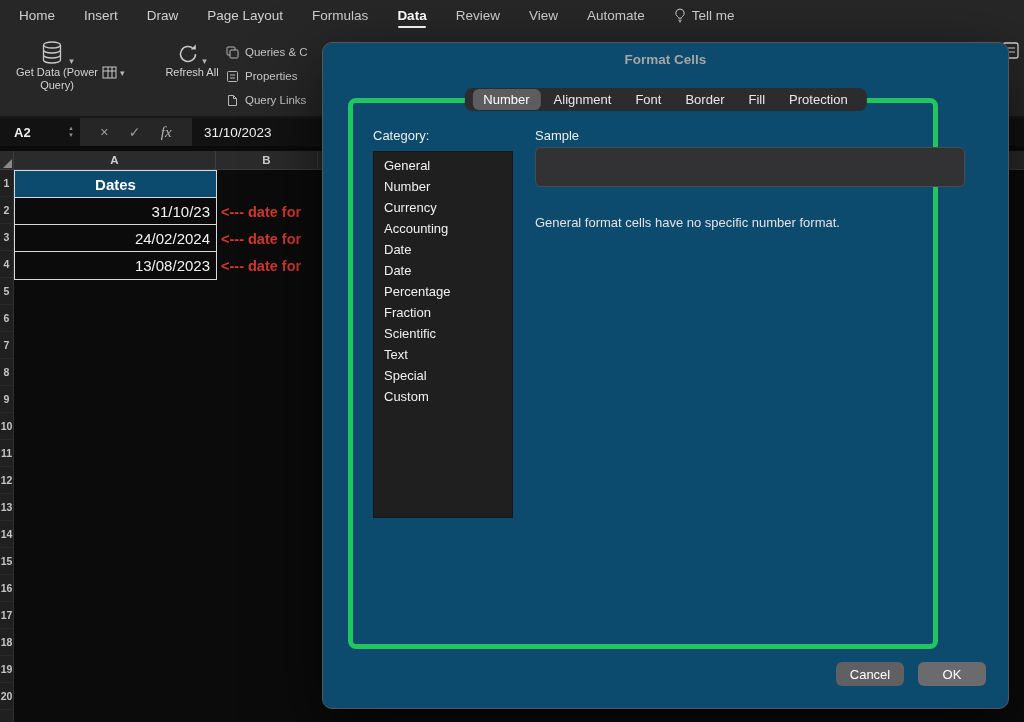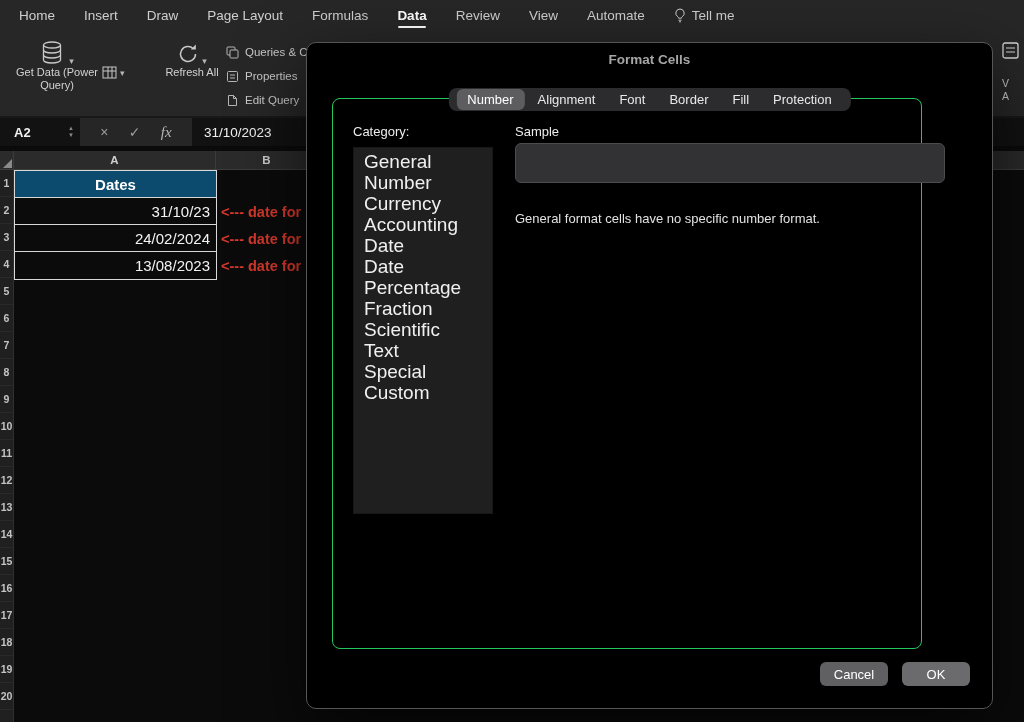--- a/index.html
+++ b/index.html
@@ -49,31 +49,31 @@
   .rownum{height:27px;line-height:27px;text-align:center;border-bottom:1px solid #2a2a2a;font-weight:700}
   .cells{position:absolute;top:23px;left:14px;right:0;bottom:0}
   .a-block{position:absolute;left:0;top:0;width:203px;border:1px solid #d9d9d9}
   .arow{height:27px;display:flex;align-items:center;border-bottom:1px solid #d9d9d9;font-size:15px;color:#f3f3f3}
   .arow:last-child{border-bottom:none}
   .arow.hdr{justify-content:center;font-weight:700;color:#fff;background:#0c4a6e}
   .arow.num{justify-content:flex-end;padding-right:6px}
   .bnote{position:absolute;left:207px;width:220px;height:27px;display:flex;align-items:center;font-size:14.5px;font-weight:600;color:#d6392c;white-space:nowrap}
 
   
-  .dialog{position:absolute;left:306px;top:42px;width:687px;height:667px;background:#000000;border:1px solid #565656;border-radius:10px;box-shadow:0 25px 70px rgba(0,0,0,.65);z-index:10}
+  .dialog{position:absolute;left:322px;top:42px;width:687px;height:667px;background:#0c4a6e;border:1px solid #565656;border-radius:10px;box-shadow:0 25px 70px rgba(0,0,0,.65);z-index:10}
   .dlg-title{position:absolute;top:9px;left:0;right:0;text-align:center;font-size:13.5px;font-weight:700;color:#a6a6a6}
   .tab-group{position:absolute;top:45px;left:50%;transform:translateX(-50%);display:flex;gap:2px;background:#2c2c2e;padding:1px 8px;border-radius:8px;z-index:2}
   .tab{padding:3px 11px;font-size:13px;color:#e8e8e8;border-radius:6px;white-space:nowrap;cursor:default}
   .tab.selected{background:#5d5d5f;color:#fff}
-  .panel{position:absolute;left:25px;top:55px;width:590px;height:551px;border:1px solid #22c55e;border-radius:8px}
+  .panel{position:absolute;left:25px;top:55px;width:590px;height:551px;border:5px solid #22c55e;border-radius:8px}
   .field-label{position:absolute;top:25px;font-size:13px;color:#ececec}
   .lbl-cat{left:20px}
   .lbl-sample{left:182px}
   .catlist{position:absolute;left:20px;top:48px;width:140px;height:367px;background:#1f1f1f;border:1px solid #171717;padding-top:3px;overflow:hidden}
-  .catitem{height:21px;line-height:21px;padding-left:10px;font-size:19px;color:#f0f0f0;cursor:default}
+  .catitem{height:21px;line-height:21px;padding-left:10px;font-size:13px;color:#f0f0f0;cursor:default}
   .samplebox{position:absolute;left:182px;top:44px;width:430px;height:40px;border:1px solid #4c4c4e;border-radius:6px;background:#323235;display:flex;align-items:center;padding-left:10px;font-size:13px;color:#eee}
   .desc{position:absolute;left:182px;top:112px;font-size:13px;color:#e2e2e2}
   .btn{position:absolute;top:619px;height:24px;width:68px;border-radius:6px;background:#606062;color:#fff;font-size:13px;display:flex;align-items:center;justify-content:center;cursor:default;border:none}
   .btn.cancel{right:104px}
   .btn.ok{right:22px;background:#6b6b6d}
 
   svg{display:block}
 </style>
 </head>
 <body>
@@ -180,21 +180,21 @@
         </span>
         <span>Properties</span>
       </div>
       <div class="qrow">
         <span>
           <svg width="13" height="13" viewBox="0 0 13 13">
               <path d="M2.5 1.5h5l3 3v7h-8z" fill="none" stroke="#b5b5b5"></path>
               <path d="M7.5 1.5v3h3" fill="none" stroke="#b5b5b5"></path>
             </svg>
         </span>
-        <span>Edit Query</span>
+        <span>Query Links</span>
       </div>
     </div>
 
     <div class="right-frag">
       <span>
         <svg width="17" height="17" viewBox="0 0 17 17">
             <rect x="1" y="1" width="15" height="15" rx="2" fill="none" stroke="#d6d6d6" stroke-width="1.3"></rect>
             <line x1="4" y1="6" x2="13" y2="6" stroke="#d6d6d6"></line>
             <line x1="4" y1="10" x2="13" y2="10" stroke="#d6d6d6"></line>
           </svg>

